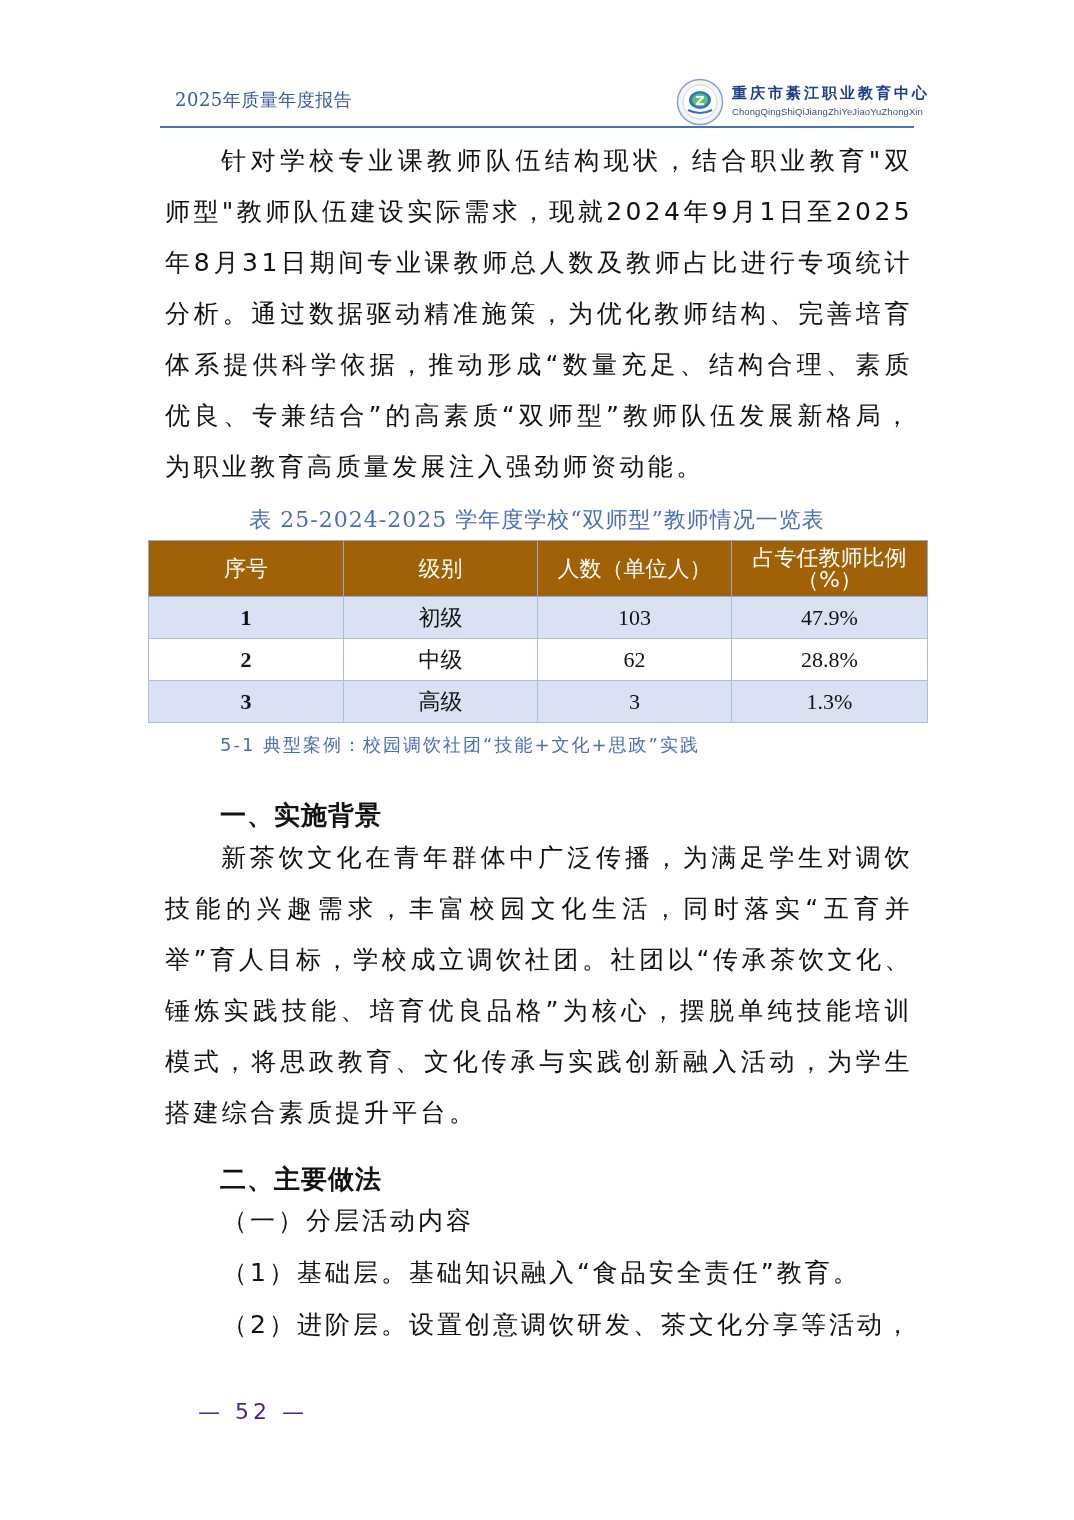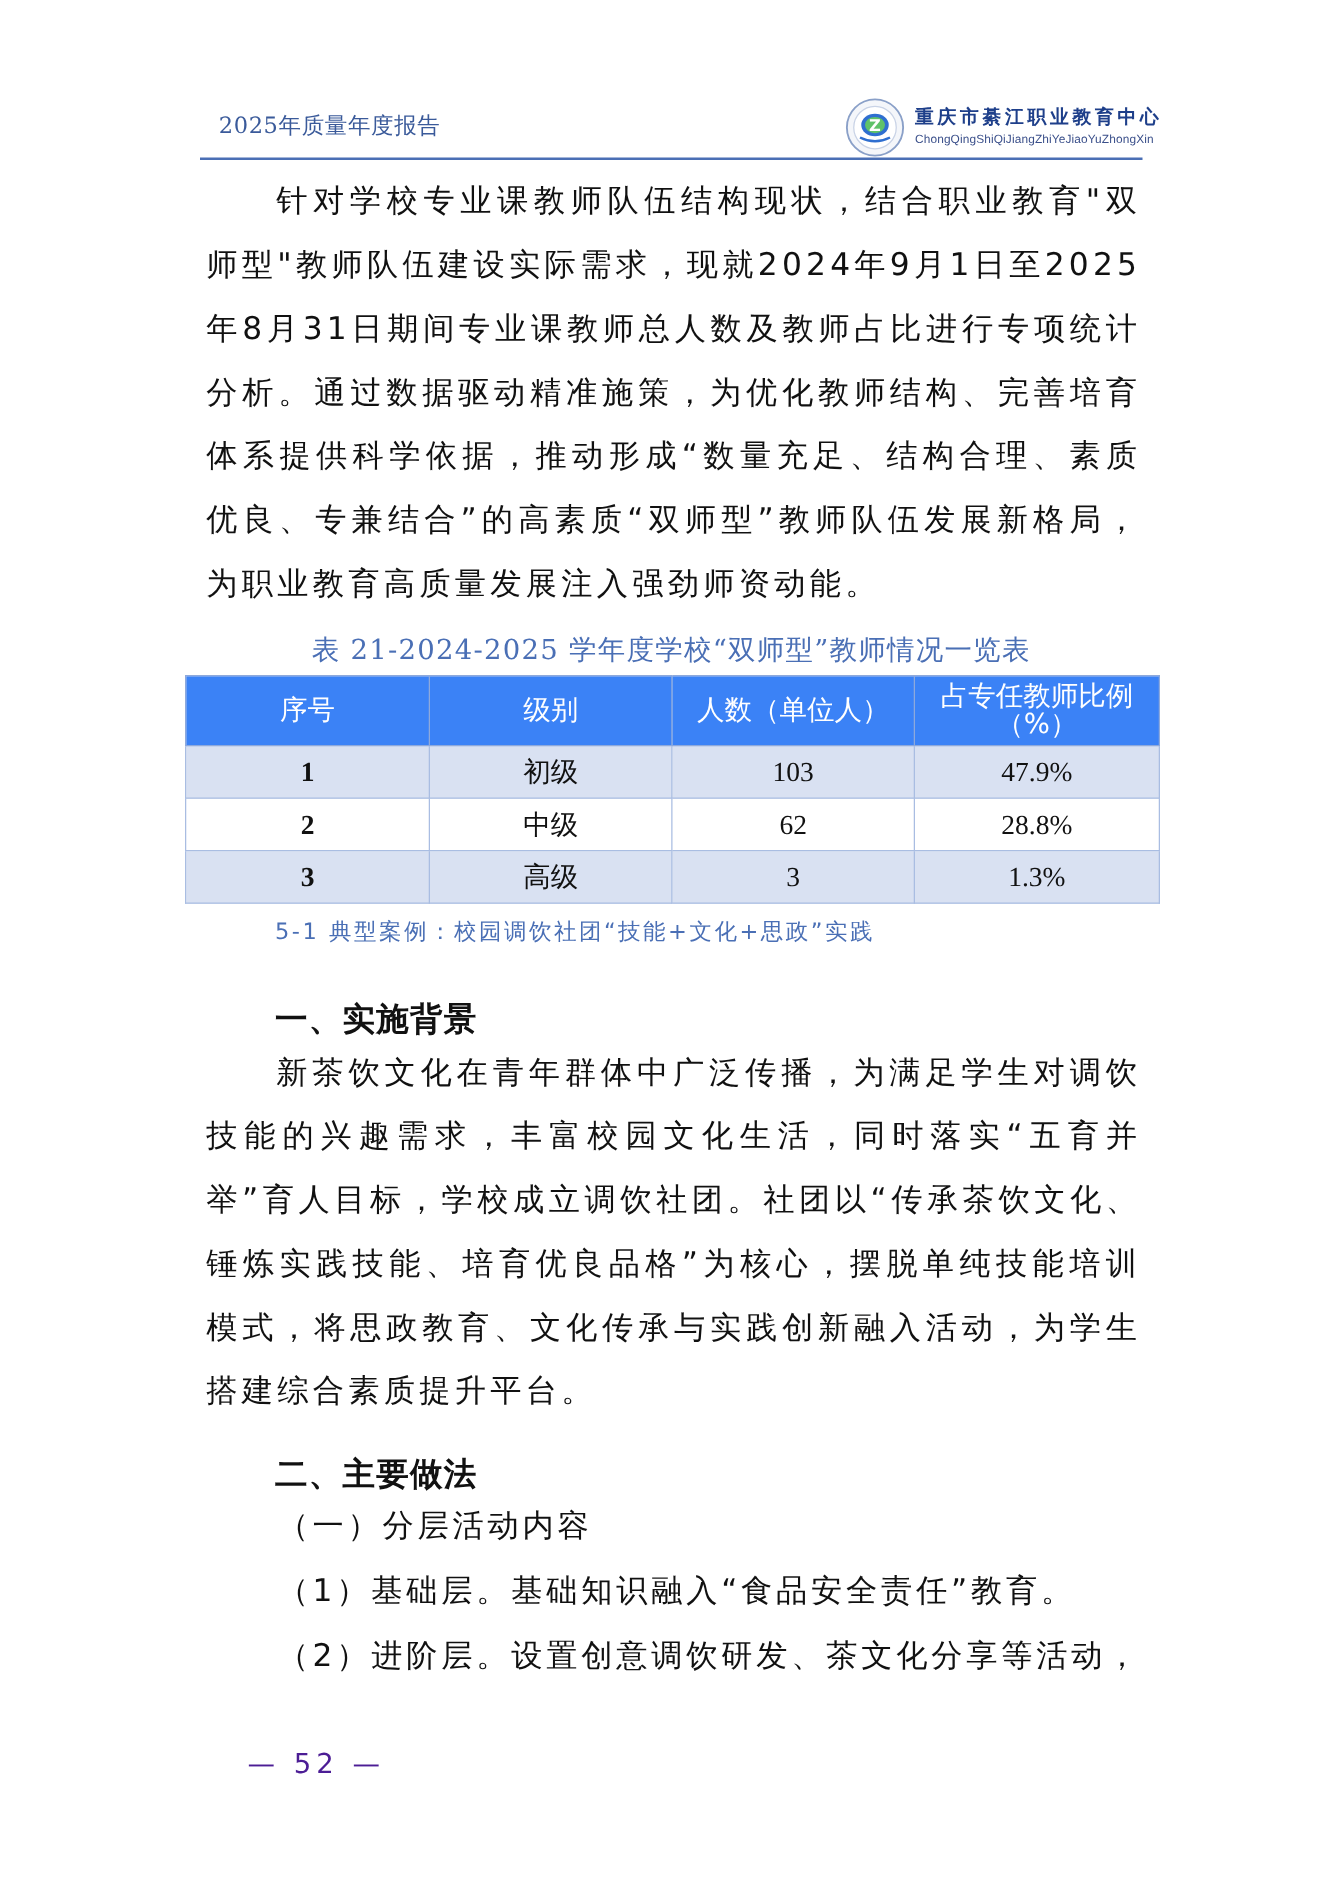--- a/index.html
+++ b/index.html
@@ -13,21 +13,21 @@
             font-size:15px; font-weight:bold; color:#1e3f8a; letter-spacing:3px; }
   .org-en { position:absolute; left:732px; top:106px; font-family:Liberation Sans, sans-serif;
             font-size:9.5px; color:#3a4f8a; letter-spacing:0.1px; }
   .body-text { position:absolute; left:165px; width:748px; font-size:25px; line-height:51px;
                letter-spacing:3.4px; text-align:justify; }
   .indent { text-indent:56px; }
   .p1 { top:135px; }
   .caption { position:absolute; left:148px; width:778px; top:505px; text-align:center;
              font-family:"DejaVu Serif","Liberation Serif",serif; font-size:22px; color:#4a6fb5; letter-spacing:1px; }
   table.t { position:absolute; left:148px; top:540px; width:779px; border-collapse:collapse; table-layout:fixed; }
-  table.t th { background:#3b82f6; color:#fff; font-weight:normal; font-size:22px; height:55px;
+  table.t th { background:#a16207; color:#fff; font-weight:normal; font-size:22px; height:55px;
                border:1px solid #8ea9db; padding:0; line-height:22px; }
   table.t td { height:41px; border:1px solid #a9bde2; text-align:center; padding:0;
                font-family:"Liberation Serif","DejaVu Serif",serif; font-size:22px; }
   table.t tr.odd td { background:#d9e1f2; }
   table.t tr.even td { background:#ffffff; }
   table.t td.num { font-weight:bold; }
   .case-title { position:absolute; left:220px; top:733px; font-size:18px; color:#4a6fb5; letter-spacing:2px; }
   .h2 { position:absolute; left:220px; font-size:26px; font-weight:bold; letter-spacing:1px;margin-top:12px; }
   .h2a { top:786px; }
   .h2b { top:1150px; }
@@ -50,21 +50,21 @@
     <text x="24" y="27" font-size="13" font-weight="bold" text-anchor="middle" fill="#ffffff" font-family="DejaVu Sans, sans-serif">Z</text>
     <path d="M12 32 Q24 38 36 32" stroke="#2f6fd0" stroke-width="2" fill="none"></path>
   </svg>
 </div>
 <div class="org-cn">重庆市綦江职业教育中心</div>
 <div class="org-en">ChongQingShiQiJiangZhiYeJiaoYuZhongXin</div>
 <div class="header-rule"></div>
 
 <div class="body-text indent p1">针对学校专业课教师队伍结构现状，结合职业教育"双师型"教师队伍建设实际需求，现就2024年9月1日至2025年8月31日期间专业课教师总人数及教师占比进行专项统计分析。通过数据驱动精准施策，为优化教师结构、完善培育体系提供科学依据，推动形成“数量充足、结构合理、素质优良、专兼结合”的高素质“双师型”教师队伍发展新格局，为职业教育高质量发展注入强劲师资动能。</div>
 
-<div class="caption">表 21-2024-2025 学年度学校“双师型”教师情况一览表</div>
+<div class="caption">表 25-2024-2025 学年度学校“双师型”教师情况一览表</div>
 
 <table class="t">
   <colgroup>
       <col style="width:195px">
       <col style="width:194px">
       <col style="width:194px">
       <col style="width:196px">
     </colgroup>
   <thead>
     <tr>

